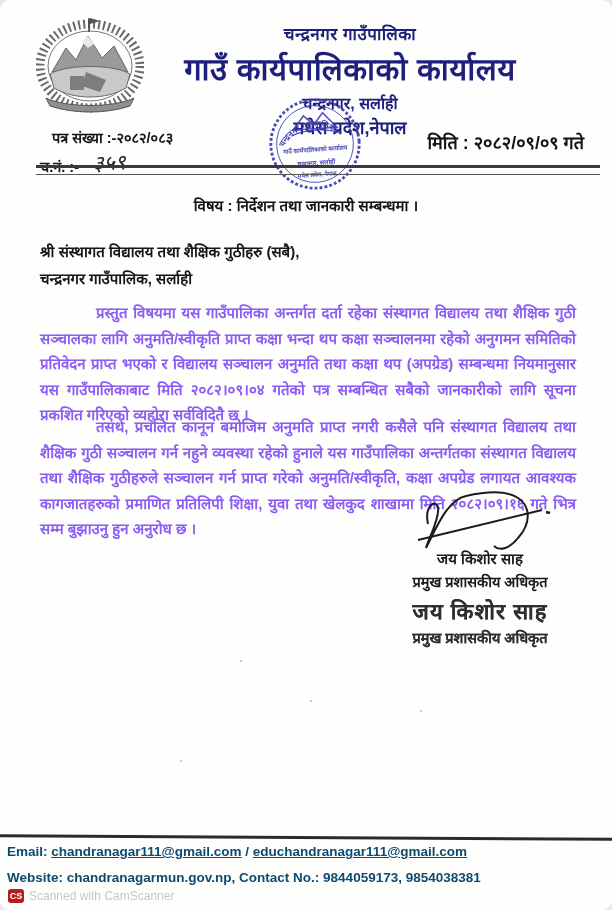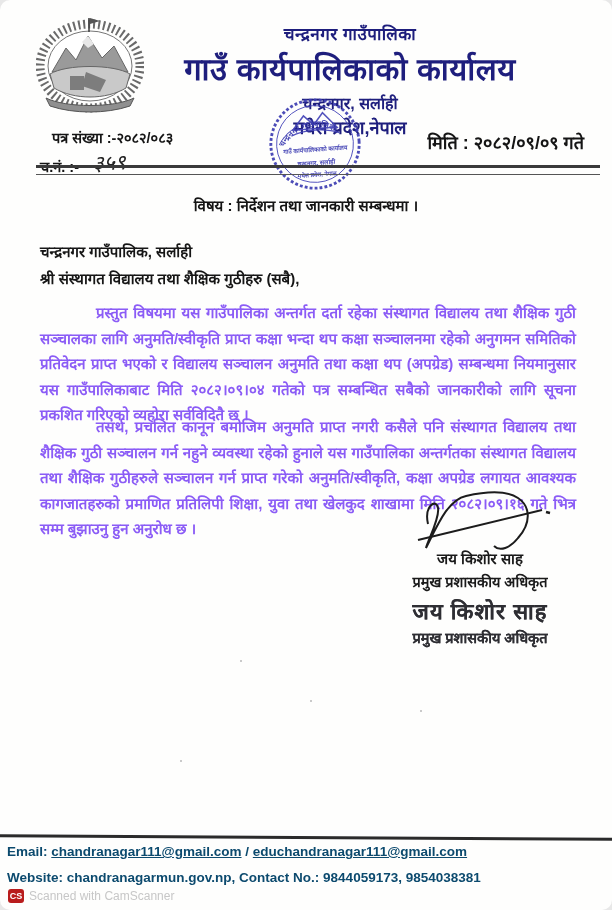--- a/index.html
+++ b/index.html
@@ -95,22 +95,22 @@
   <div class="meta-left">पत्र संख्या :-२०८२/०८३</div>
   <div class="meta-ch">
     <span>च.नं. :-</span><span class="ch-hand">३५९</span>
   </div>
   <div class="meta-date">मिति : २०८२/०९/०९ गते</div>
   <div class="rule"></div>
 
   <div class="subject">विषय :  निर्देशन तथा जानकारी सम्बन्धमा ।</div>
 
   <div class="addressee">
+    <div>श्री संस्थागत विद्यालय तथा शैक्षिक गुठीहरु (सबै),</div>
     <div>चन्द्रनगर गाउँपालिक, सर्लाही</div>
-    <div>श्री संस्थागत विद्यालय तथा शैक्षिक गुठीहरु (सबै),</div>
   </div>
 
   <div class="para para1">प्रस्तुत विषयमा यस गाउँपालिका अन्तर्गत दर्ता रहेका संस्थागत विद्यालय तथा शैक्षिक गुठी सञ्चालका लागि अनुमति/स्वीकृति प्राप्त कक्षा भन्दा थप कक्षा सञ्चालनमा रहेको अनुगमन समितिको प्रतिवेदन प्राप्त भएको र विद्यालय सञ्चालन अनुमति तथा कक्षा थप (अपग्रेड) सम्बन्धमा नियमानुसार यस गाउँपालिकाबाट मिति २०८२।०९।०४ गतेको पत्र सम्बन्धित सबैको जानकारीको लागि सूचना प्रकशित गरिएको व्यहोरा सर्वविदितै छ ।</div>
   <div class="para para2">तसर्थ, प्रचलित कानून बमोजिम अनुमति प्राप्त नगरी कसैले पनि संस्थागत विद्यालय तथा शैक्षिक गुठी सञ्चालन गर्न नहुने व्यवस्था रहेको हुनाले यस गाउँपालिका अन्तर्गतका संस्थागत विद्यालय तथा शैक्षिक गुठीहरुले सञ्चालन गर्न प्राप्त गरेको अनुमति/स्वीकृति, कक्षा अपग्रेड लगायत आवश्यक कागजातहरुको प्रमाणित प्रतिलिपी शिक्षा, युवा तथा खेलकुद शाखामा मिति २०८२।०९।१६ गते भित्र सम्म बुझाउनु हुन अनुरोध छ ।</div>
 
   <svg class="sig-scribble" viewBox="0 0 140 72">
     <path d="M14 36 C10 18 22 10 24 20 C26 30 14 52 12 60 C24 36 34 12 52 8 C74 3 92 2 104 10 C116 18 118 34 104 50 C96 60 86 64 80 58" fill="none" stroke="#1c1c1c" stroke-width="2"></path>
     <path d="M4 52 L128 22" fill="none" stroke="#1c1c1c" stroke-width="2"></path>
     <path d="M132 24 l4 1" fill="none" stroke="#1c1c1c" stroke-width="2.4"></path>
   </svg>

